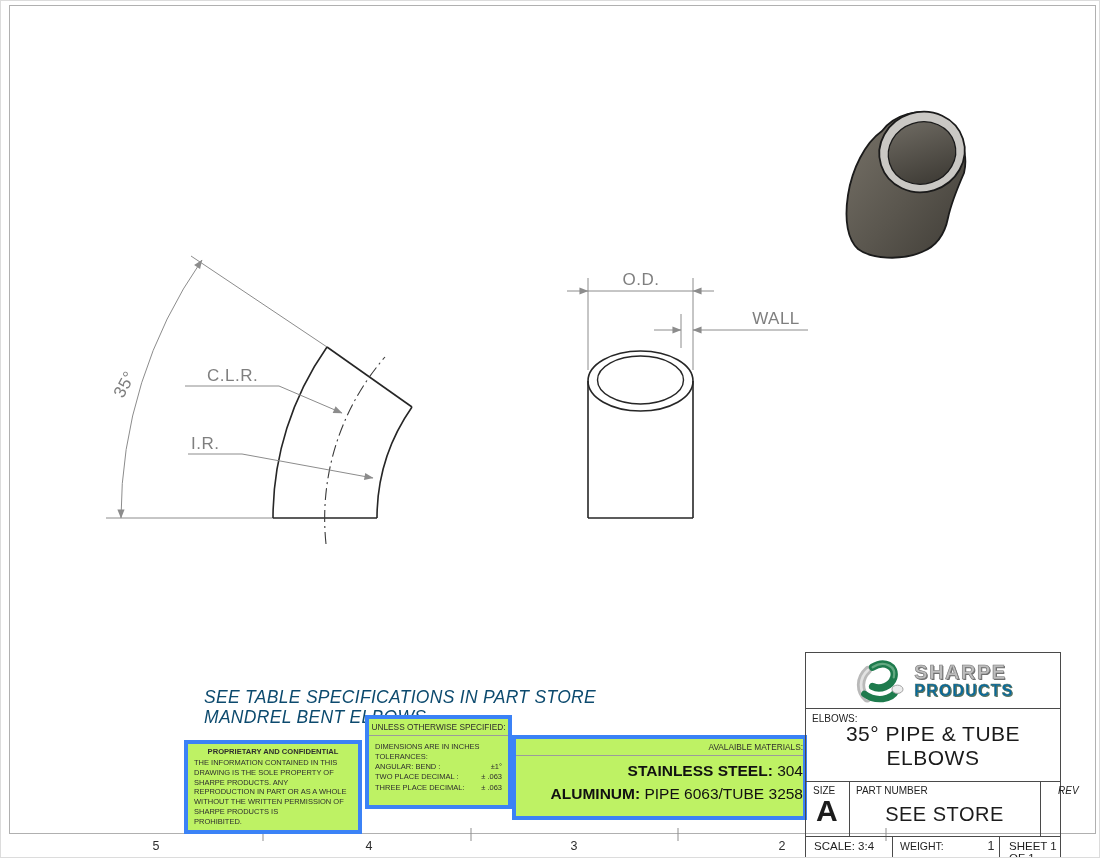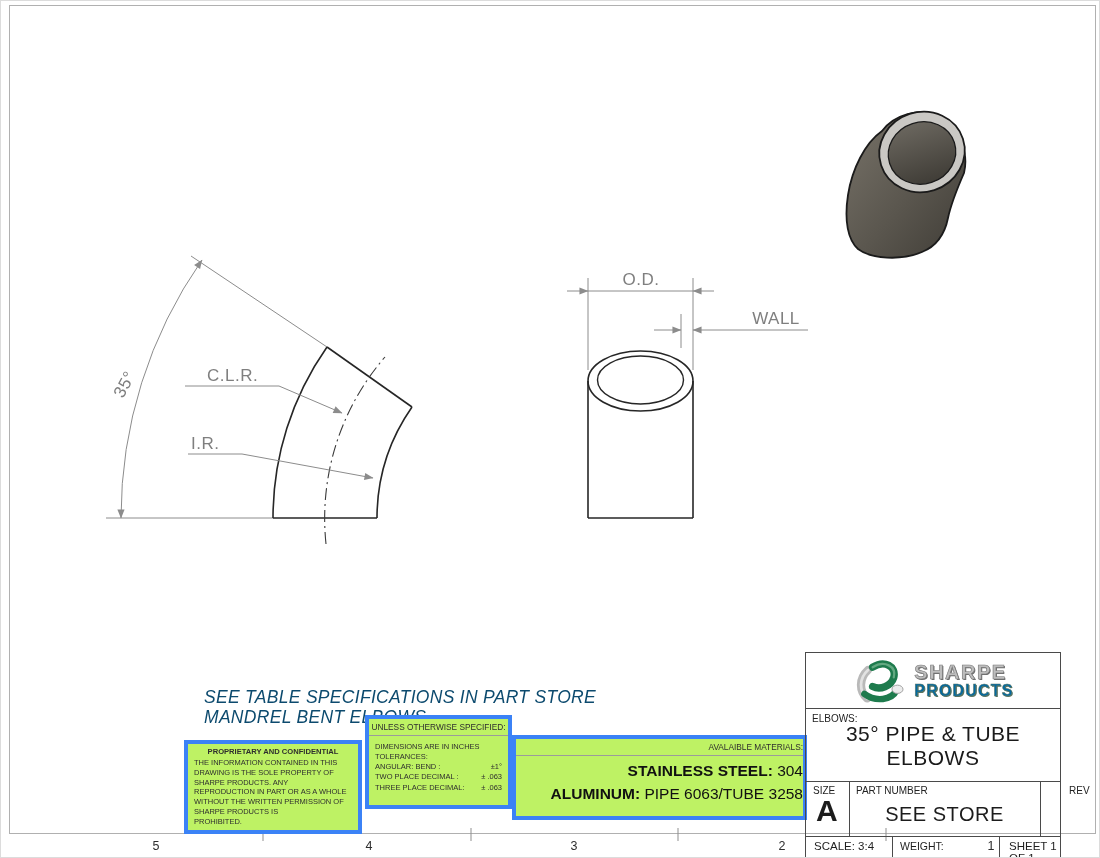--- a/index.html
+++ b/index.html
@@ -221,21 +221,21 @@
     <div id="tb-title-label" class="cell-label">ELBOWS:</div>
     <div id="tb-title">
       <div>35° PIPE &amp; TUBE</div>
       <div>ELBOWS</div>
     </div>
 
     <span class="cell-label" style="left:7px;top:132px;">SIZE</span>
     <div id="size-val">A</div>
     <span class="cell-label" style="left:50px;top:132px;">PART NUMBER</span>
     <div id="pn-val">SEE STORE</div>
-    <span class="cell-label" style="left:263px;top:132px;">REV</span>
+    <span class="cell-label" style="left:252px;top:132px;font-style:italic;">REV</span>
 
     <div id="row4">
       <span style="left:8px;">SCALE: 3:4</span>
       <span style="left:94px;font-size:10.5px;">WEIGHT:</span>
       <span style="left:203px;">SHEET 1 OF 1</span>
     </div>
   </div>
 </div>
 
 </body></html>

